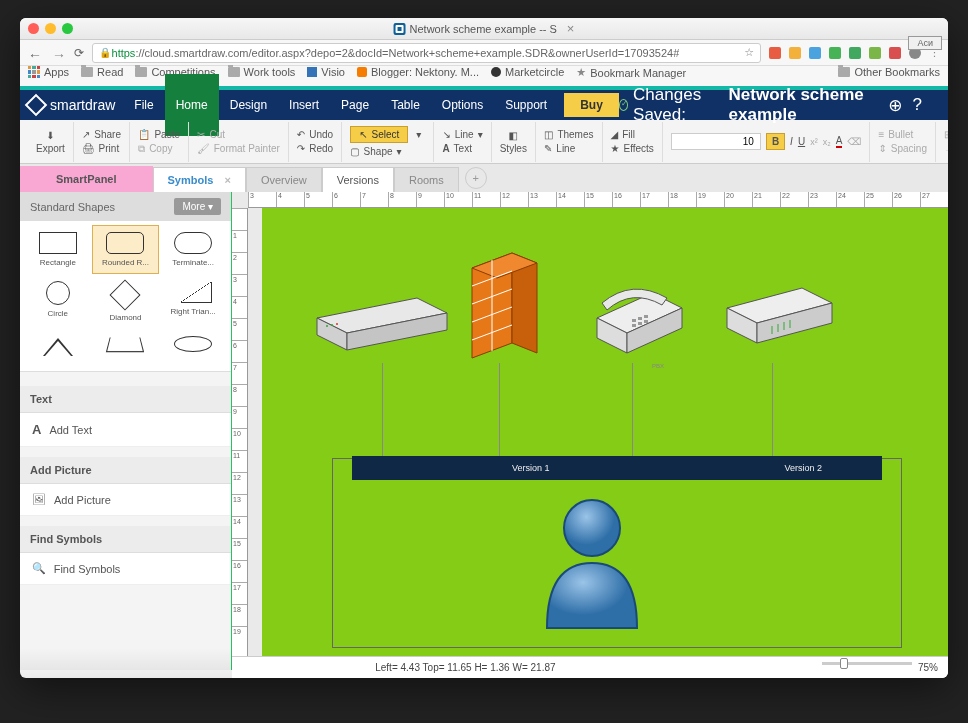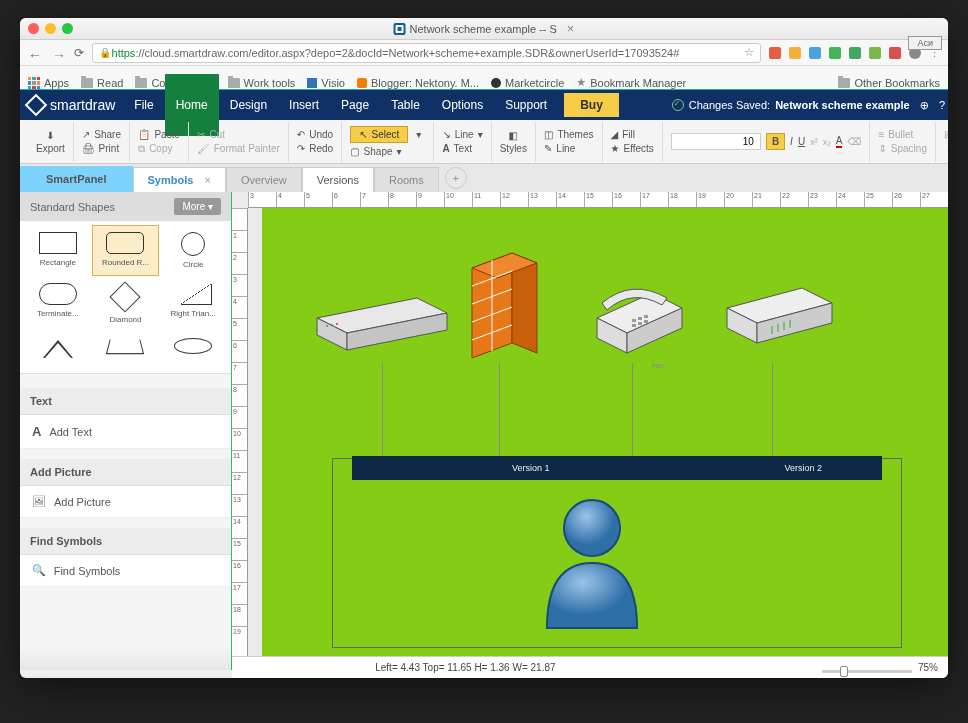--- a/index.html
+++ b/index.html
@@ -17,45 +17,45 @@
 .navbar{height:26px;background:#f7f7f7;border-bottom:1px solid #ddd;display:flex;align-items:center;padding:0 8px;gap:8px}
 .nav-arrows{display:flex;gap:10px;color:#888;font-size:14px}
 .nav-arrows span:first-child{color:#666}
 .reload{color:#666;font-size:12px}
 .lock{color:#0a8f3c;font-size:10px}
 .urlbox{flex:1;height:20px;border:1px solid #ccc;border-radius:3px;background:#fff;display:flex;align-items:center;padding:0 6px;font-size:11px}
 .url-secure{color:#0a8f3c;font-weight:500}
 .url-rest{color:#666;white-space:nowrap;overflow:hidden}
 .nav-right{display:flex;gap:8px;align-items:center;color:#888}
 .ext{width:12px;height:12px;border-radius:2px}
-.bookbar{height:24px;background:#f7f7f7;border-bottom:1px solid #14b8a6;display:flex;align-items:flex-end;padding:0 8px;gap:12px;font-size:11px;color:#555}
+.bookbar{height:24px;background:#f7f7f7;border-bottom:4px solid #14b8a6;display:flex;align-items:flex-start;padding:0 8px;gap:12px;font-size:11px;color:#555}
 .bm{display:flex;align-items:center;gap:4px}
 .folder{width:12px;height:10px;background:#aaa;border-radius:1px;position:relative}
 .folder:before{content:"";position:absolute;top:-2px;left:0;width:5px;height:2px;background:#aaa}
 .app-menu{height:30px;background:#0f3166;display:flex;align-items:center;color:#fff;font-size:12px}
 .logo{display:flex;align-items:center;gap:6px;padding:0 8px;font-size:14px}
 .logo-icon{width:16px;height:16px;border:2px solid #fff;transform:rotate(45deg)}
 .menu-items{display:flex}
 .menu-items span{padding:24px 11px;cursor:pointer}
 .menu-items .active{background:#15803d}
 .buy{background:#f5cd47;color:#333;padding:5px 16px;font-weight:600;margin-left:6px}
-.menu-right{margin-left:auto;display:flex;align-items:center;gap:10px;padding-right:3px;font-size:11px}
+.menu-right{margin-left:auto;display:flex;align-items:center;gap:10px;padding-right:26px;font-size:17px}
 .saved{display:flex;align-items:center;gap:5px}
 .check{width:12px;height:12px;border:1.5px solid #7cc97c;border-radius:50%;position:relative}
 .check:after{content:"✓";position:absolute;color:#7cc97c;font-size:8px;left:1px;top:-1px}
 .ribbon{height:44px;background:#f4f4f4;border-bottom:1px solid #ccc;display:flex;align-items:center;padding:0 8px}
 .rgroup{display:flex;flex-direction:column;justify-content:center;gap:3px;padding:0 8px;border-right:1px solid #ddd;height:40px;font-size:10px;color:#555}
 .rgroup.single{align-items:center}
 .ritem{display:flex;align-items:center;gap:4px;white-space:nowrap}
 .export-col{display:flex;flex-direction:column;align-items:center;gap:2px}
 .sel-btn{background:#f5cd47;border:1px solid #c9a030;padding:2px 8px;display:flex;align-items:center;gap:4px;color:#333}
 .fontsize{border:1px solid #ccc;background:#fff;padding:2px 6px;width:90px;text-align:right;font-size:10px}
 .bold{background:#f5cd47;padding:2px 5px;font-weight:bold;border:1px solid #c9a030}
 .doctabs{height:28px;background:#e8e8e8;display:flex;align-items:flex-end;font-size:11px;color:#888}
-.smartpanel{padding:7px 26px;background:#7dd3fc;color:#555;font-weight:600}
+.smartpanel{padding:7px 36px;background:#f9a8d4;color:#555;font-weight:600}
 .dtab{padding:6px 14px;background:#e0e0e0;border:1px solid #ccc;border-bottom:none}
 .dtab.active{background:#fff;color:#3a8ccc;font-weight:600}
 .dtab.sel{background:#fff;color:#555}
 .add-tab{width:22px;height:22px;border:1px solid #ccc;border-radius:50%;display:flex;align-items:center;justify-content:center;margin:0 6px 3px;color:#999}
 .workspace{display:flex;height:478px}
 .sidebar{width:212px;background:#f4f4f4;border-right:1px solid #22c55e;overflow-y:auto}
 .side-hdr{background:#ddd;padding:6px 10px;font-size:11px;color:#666;display:flex;justify-content:space-between;align-items:center}
 .more-btn{background:#999;color:#fff;padding:3px 8px;font-size:10px;border-radius:2px}
 .shapes-grid{display:grid;grid-template-columns:repeat(3,1fr);gap:0;padding:4px;background:#fff;border-bottom:1px solid #ddd}
 .shape-cell{display:flex;flex-direction:column;align-items:center;padding:6px 2px;font-size:8px;color:#555;border:1px solid transparent}
@@ -82,21 +82,21 @@
 .vruler{position:absolute;left:0;top:16px;bottom:0;width:16px;background:#fff;border-right:1px solid #999;font-size:7px;color:#666}
 .vruler span{display:block;height:22px;border-top:1px solid #aaa;padding:1px}
 .canvas{position:absolute;left:30px;top:16px;right:0;bottom:0;background:#84cc16}
 .net-bar{position:absolute;left:90px;top:248px;width:530px;height:24px;background:#0f2846;color:#eee;font-size:9px;display:flex;align-items:center}
 .net-bar .v1{position:absolute;left:160px}
 .net-bar .v2{position:absolute;right:60px}
 .connector{position:absolute;width:1px;background:#888;top:155px;height:93px}
 .dev{position:absolute}
 .user-fig{position:absolute;left:270px;top:280px}
 .statusbar{position:absolute;bottom:0;left:212px;right:0;height:22px;background:#fff;border-top:1px solid #ccc;display:flex;align-items:center;padding:0 10px;font-size:10px;font-family:monospace;color:#444}
-.zoom{margin-left:auto;display:flex;align-items:flex-end;gap:6px}
+.zoom{margin-left:auto;display:flex;align-items:flex-start;gap:6px}
 .zoom-track{width:90px;height:3px;background:#ccc;position:relative}
 .zoom-thumb{position:absolute;left:18px;top:-4px;width:8px;height:11px;background:#fff;border:1px solid #888;border-radius:2px}
 .shadow-fade{position:absolute;left:0;bottom:0;width:212px;height:30px;background:linear-gradient(transparent,rgba(0,0,0,.08))}
 </style>
 </head>
 <body>
 
 <div class="mac-window">
 
   <div class="titlebar">
@@ -352,26 +352,26 @@
       <div class="shapes-grid">
         <div class="shape-cell">
             <div class="shape-prev rect"></div>
             <span>Rectangle</span>
           </div>
         <div class="shape-cell hl">
             <div class="shape-prev rrect"></div>
             <span>Rounded R...</span>
           </div>
         <div class="shape-cell">
+            <div class="shape-prev term"></div>
+            <span>Terminate...</span>
+          </div>
+        <div class="shape-cell">
             <div class="shape-prev circ"></div>
             <span>Circle</span>
-          </div>
-        <div class="shape-cell">
-            <div class="shape-prev term"></div>
-            <span>Terminate...</span>
           </div>
         <div class="shape-cell">
             <div class="shape-prev diamond"></div>
             <span>Diamond</span>
           </div>
         <div class="shape-cell">
             <div class="shape-prev rtri"></div>
             <span>Right Trian...</span>
           </div>
         <div class="shape-cell">

